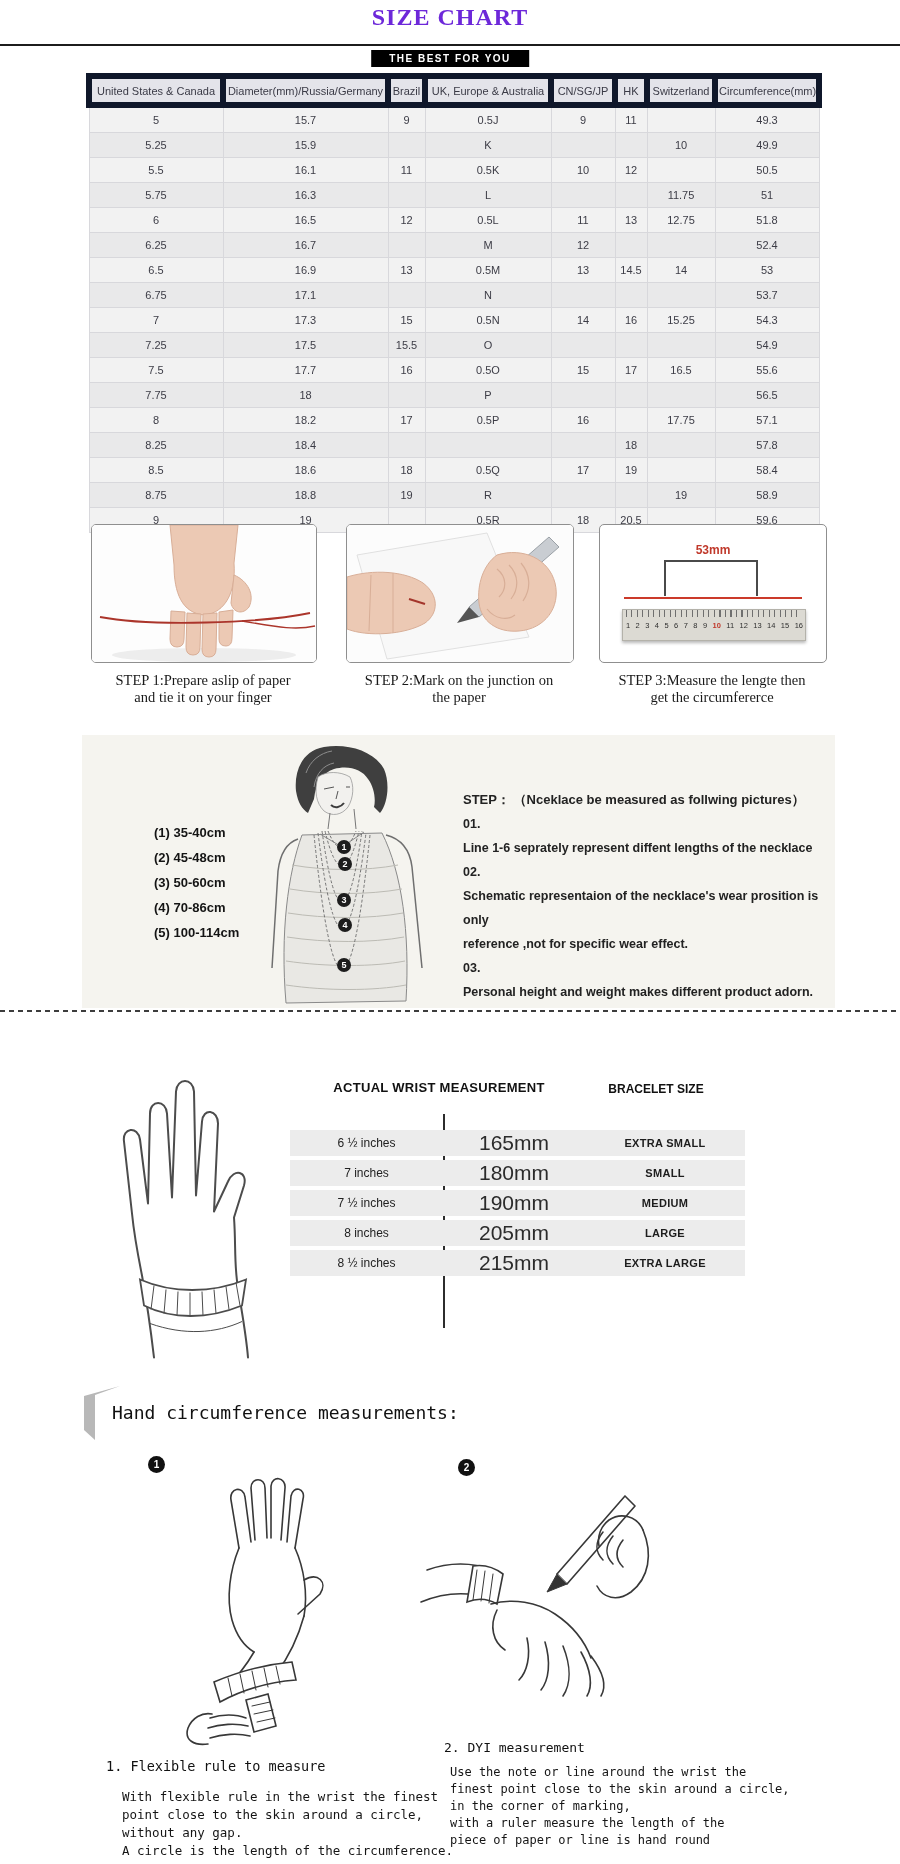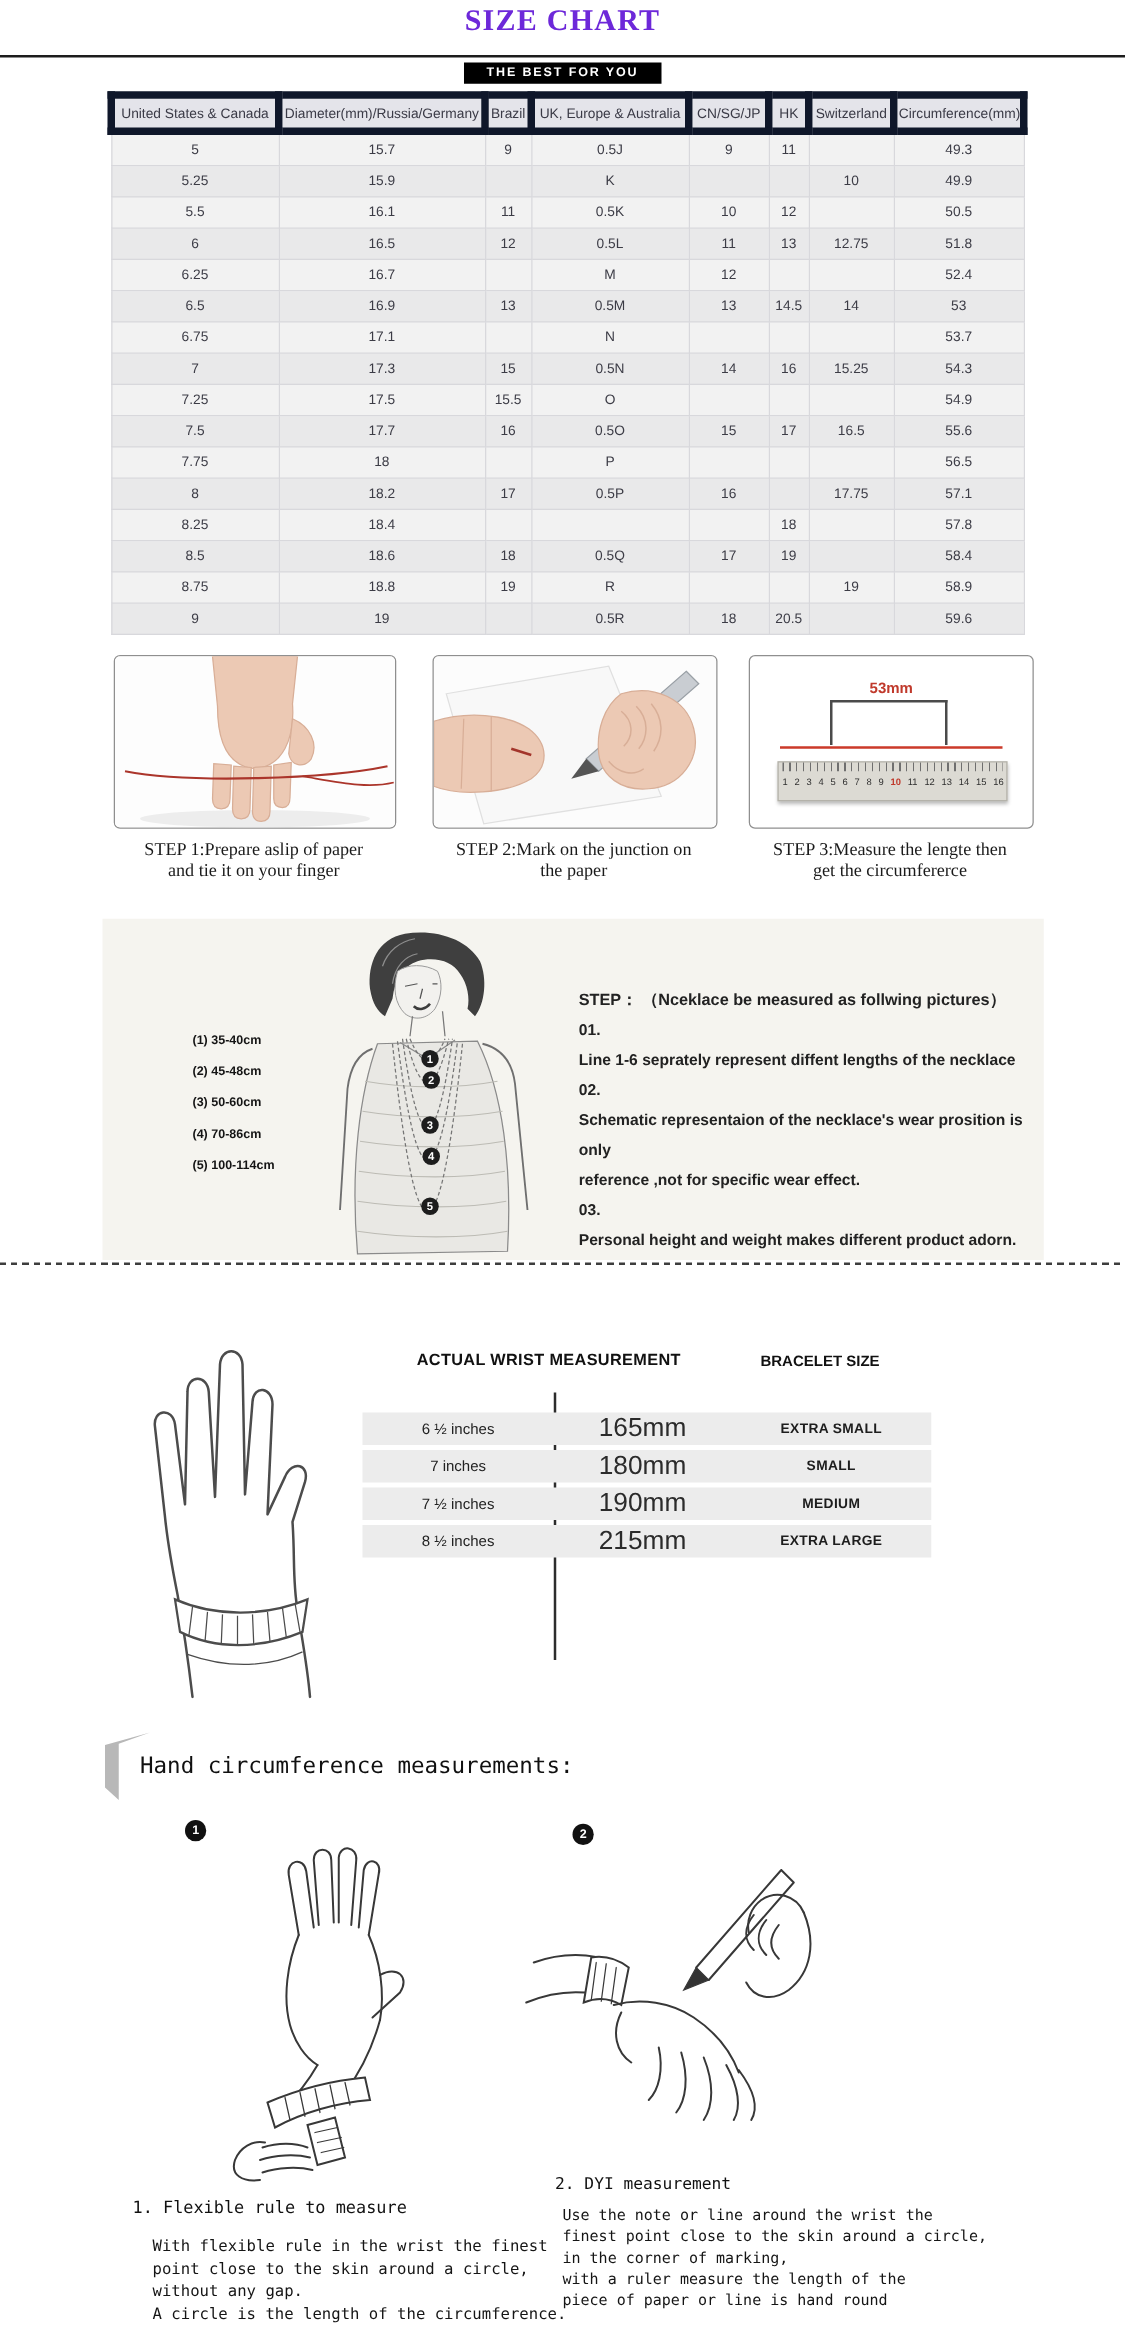--- a/index.html
+++ b/index.html
@@ -37,21 +37,21 @@
   .ruler{position:absolute;top:84px;left:22px;width:182px;height:30px;background:#dcdad3;
          border:1px solid #b4b2aa;box-shadow:0 2px 3px rgba(0,0,0,.28)}
   .ruler-ticks{position:absolute;top:0;left:3px;right:3px;height:7px;
                background:repeating-linear-gradient(90deg,#6f6f6f 0 1px,transparent 1px 5.5px)}
   .ruler-numbers{position:absolute;top:10px;left:3px;right:2px;display:flex;justify-content:space-between;
                  font-size:7.5px;color:#2e2e2e;line-height:12px}
   .ruler-numbers .red{color:#c0392b;font-weight:700}
 
   
   .necklace-box{position:absolute;top:735px;left:82px;width:753px;height:273px;background:#f5f4ef}
-  .neck-list{position:absolute;top:820px;left:154px;font-weight:700;font-size:10px;color:#141414;line-height:25px}
+  .neck-list{position:absolute;top:820px;left:154px;font-weight:700;font-size:13px;color:#141414;line-height:25px}
   .neck-figure{position:absolute;top:743px;left:262px;width:185px;height:262px}
   .figure-badges{position:absolute;top:0;left:0;width:100%;height:100%}
   .figure-badge{position:absolute;width:14px;height:14px;border-radius:50%;background:#1d1d1d;color:#fff;
                 font-size:9px;font-weight:700;text-align:center;line-height:14px}
   .figure-badge:nth-child(1){top:97px;left:75px}
   .figure-badge:nth-child(2){top:114px;left:76px}
   .figure-badge:nth-child(3){top:150px;left:75px}
   .figure-badge:nth-child(4){top:175px;left:76px}
   .figure-badge:nth-child(5){top:215px;left:75px}
   .neck-text{position:absolute;top:788px;left:463px;width:372px;font-size:12.5px;font-weight:700;
@@ -144,20 +144,30 @@
         </tr>
         <tr>
           <td>5.5</td>
           <td>16.1</td>
           <td>11</td>
           <td>0.5K</td>
           <td>10</td>
           <td>12</td>
           <td></td>
           <td>50.5</td>
+        </tr>
+        <tr>
+          <td>5.75</td>
+          <td>16.3</td>
+          <td></td>
+          <td>L</td>
+          <td></td>
+          <td></td>
+          <td>11.75</td>
+          <td>51</td>
         </tr>
         <tr>
           <td>6</td>
           <td>16.5</td>
           <td>12</td>
           <td>0.5L</td>
           <td>11</td>
           <td>13</td>
           <td>12.75</td>
           <td>51.8</td>
@@ -419,20 +429,25 @@
         <span class="b-in">7 inches</span>
         <span class="b-mm">180mm</span>
         <span class="b-size">SMALL</span>
       </div>
       <div class="b-row">
         <span class="b-in">7 ½ inches</span>
         <span class="b-mm">190mm</span>
         <span class="b-size">MEDIUM</span>
       </div>
       <div class="b-row">
+        <span class="b-in">8 inches</span>
+        <span class="b-mm">205mm</span>
+        <span class="b-size">LARGE</span>
+      </div>
+      <div class="b-row">
         <span class="b-in">8 ½ inches</span>
         <span class="b-mm">215mm</span>
         <span class="b-size">EXTRA LARGE</span>
       </div>
     </div>
 
   <svg class="corner-mark" viewBox="0 0 40 62">
     <path d="M2,14 L38,4 L13,13 L13,58 L2,48 Z" fill="#b8b8b8"></path>
   </svg>
   <div class="hc-heading">Hand circumference measurements:</div>

